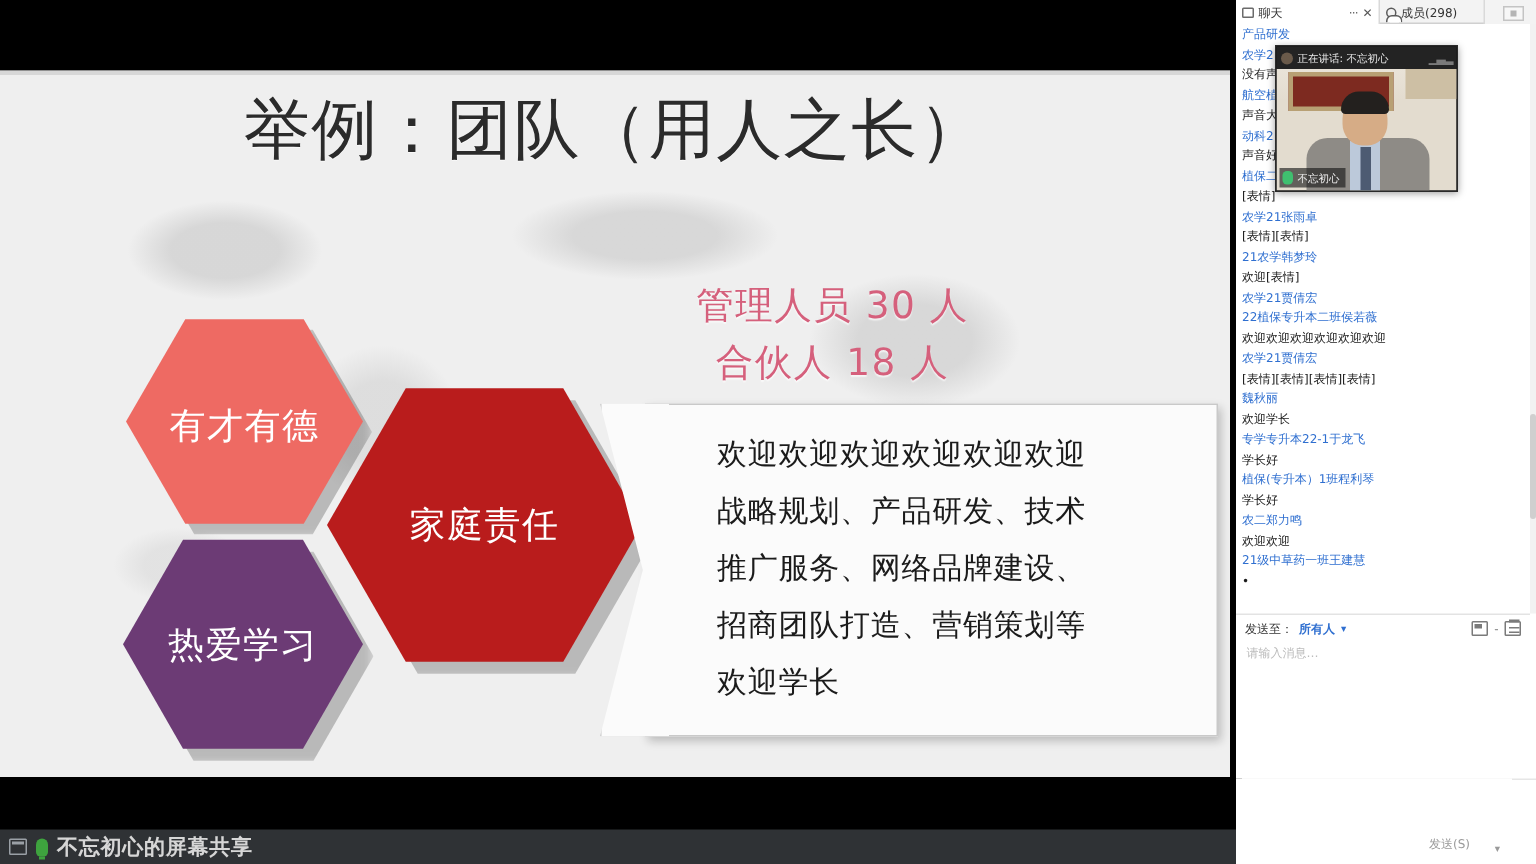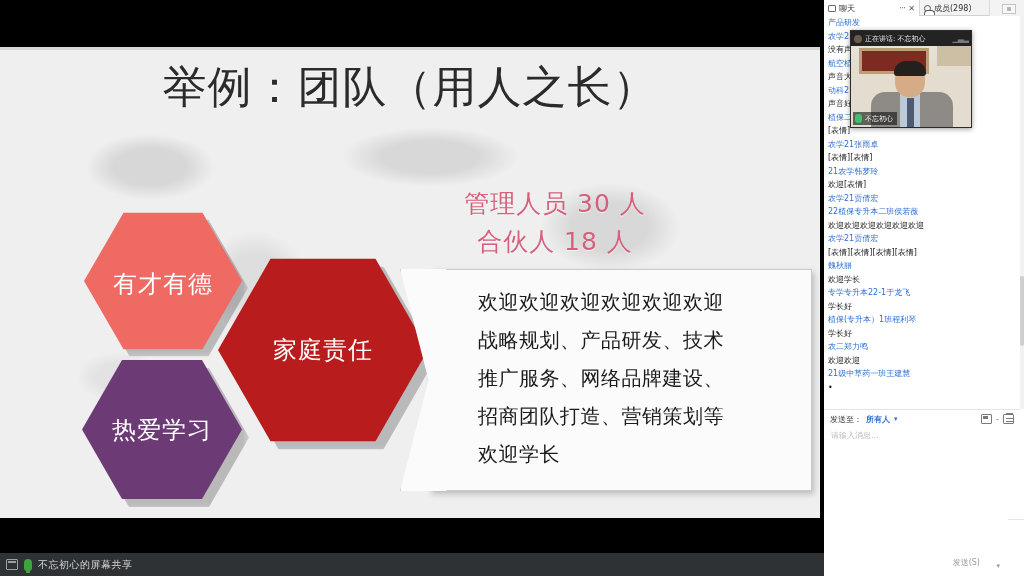--- a/index.html
+++ b/index.html
@@ -104,21 +104,21 @@
   .taskbar {
     position: absolute; left: 0; top: 553px; width: 824px; height: 23px;
     background: #2f3235; display: flex; align-items: center; gap: 6px; padding-left: 6px;
   }
   .tb-icon { width: 12px; height: 11px; border: 1px solid #9aa0a6; border-radius: 1px; position: relative; }
   .tb-icon::after { content:""; position:absolute; left:1px; right:1px; top:1px; height:2px; background:#9aa0a6; }
   .tb-mic {
     width: 8px; height: 12px; background: #3ea33e; border-radius: 4px 4px 3px 3px; position: relative;
   }
   .tb-mic::after { content:""; position:absolute; left:2px; top:12px; width:4px; height:2px; background:#3ea33e; }
-  .tb-label { color: #d6d6d6; font-size: 10px; letter-spacing: .5px; }
+  .tb-label { color: #d6d6d6; font-size: 14px; letter-spacing: .5px; font-weight: bold; }
 
   
   .panel { position: absolute; left: 824px; top: 0; width: 200px; height: 576px; background: #ffffff; }
 
   .panel-tabs { display: flex; height: 16px; background: #f3f3f3; border-bottom: 1px solid #d0d0d0; }
   .tab {
     display: flex; align-items: center; gap: 3px;
     font-size: 8px; color: #333; padding: 0 4px; height: 16px;
     border-right: 1px solid #d9d9d9;
   }

